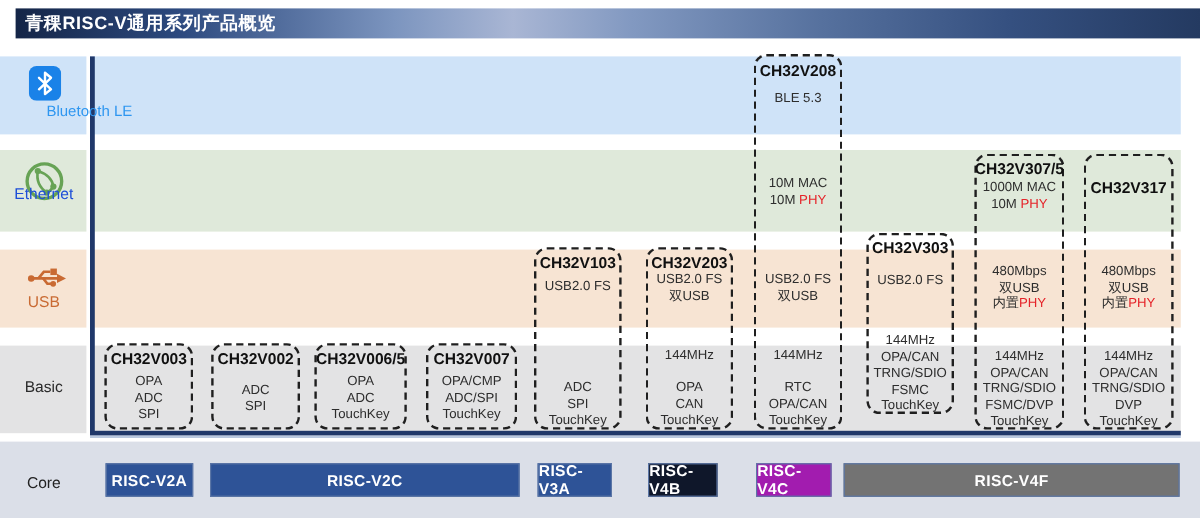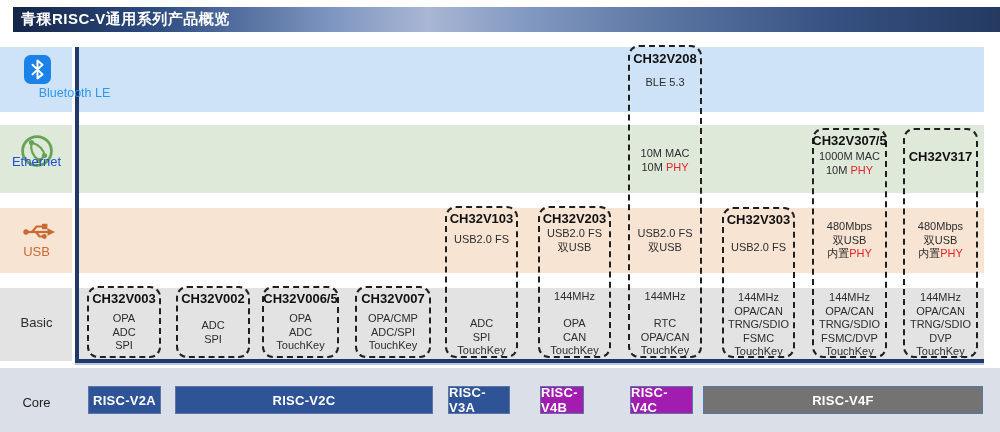--- a/index.html
+++ b/index.html
@@ -179,21 +179,21 @@
         </div>
         <div class="chip-seg" style="top: 243px;">
           <div>144MHz</div>
         </div>
         <div class="chip-seg" style="top: 270px;">
           <div>RTC</div>
           <div>OPA/CAN</div>
           <div>TouchKey</div>
         </div>
       </div>
-      <div class="chip" style="left: 722px; top: 207px; width: 73px; height: 151px; text-decoration: underline;">
+      <div class="chip" style="left: 722px; top: 194px; width: 73px; height: 151px; text-decoration: underline;">
         <div class="chip-title" style="top: 3px;">CH32V303</div>
         <div class="chip-seg" style="top: 32px;">
           <div>USB2.0 FS</div>
         </div>
         <div class="chip-seg" style="top: 82px;">
           <div>144MHz</div>
           <div>OPA/CAN</div>
           <div>TRNG/SDIO</div>
           <div>FSMC</div>
           <div>TouchKey</div>
@@ -231,17 +231,17 @@
           <div>TRNG/SDIO</div>
           <div>DVP</div>
           <div>TouchKey</div>
         </div>
       </div>
     </div>
   <div id="core-layer">
       <div class="core-bar" style="left: 88px; width: 73px; background: rgb(46, 83, 151);">RISC-V2A</div>
       <div class="core-bar" style="left: 175px; width: 258px; background: rgb(46, 83, 151);">RISC-V2C</div>
       <div class="core-bar" style="left: 448px; width: 62px; background: rgb(46, 83, 151);">RISC-V3A</div>
-      <div class="core-bar" style="left: 540px; width: 44px; background: #a21caf;">RISC-V4B</div>
+      <div class="core-bar" style="left: 540px; width: 58px; background: #0f172a;">RISC-V4B</div>
       <div class="core-bar" style="left: 630px; width: 63px; background: #a21caf;">RISC-V4C</div>
       <div class="core-bar" style="left: 703px; width: 280px; background: #737373;">RISC-V4F</div>
     </div>
 </div>
 
 </body></html>

